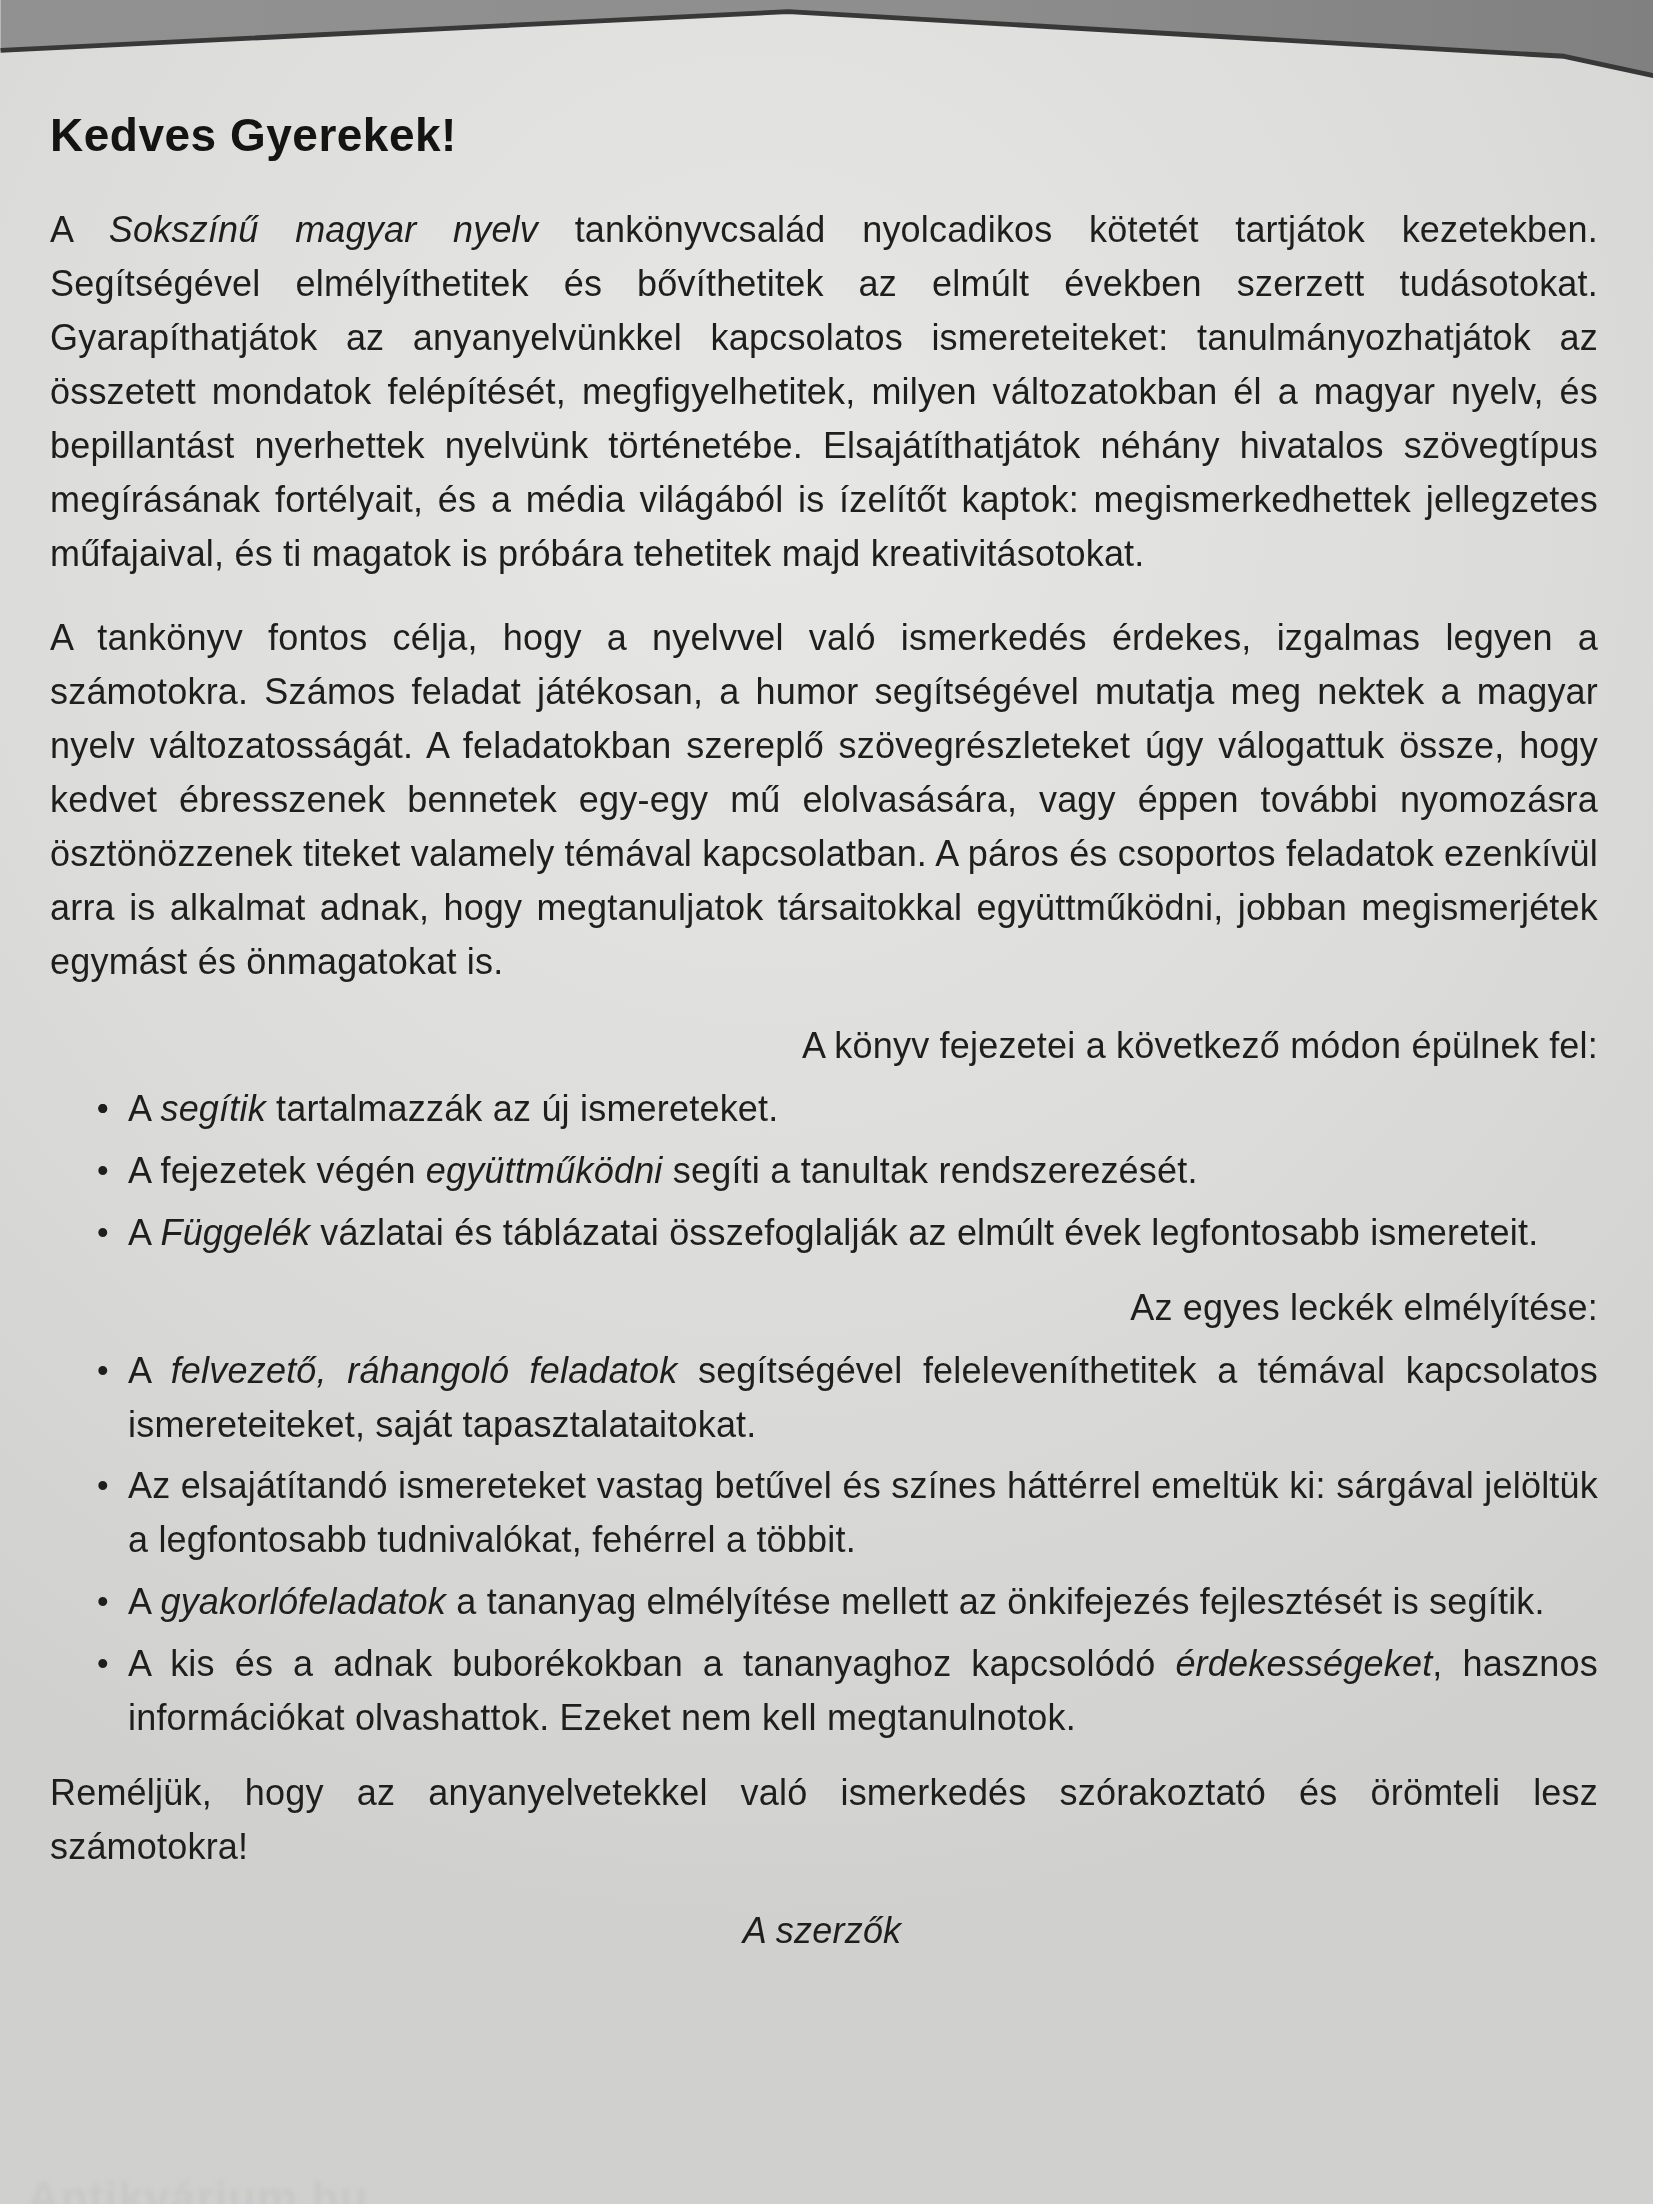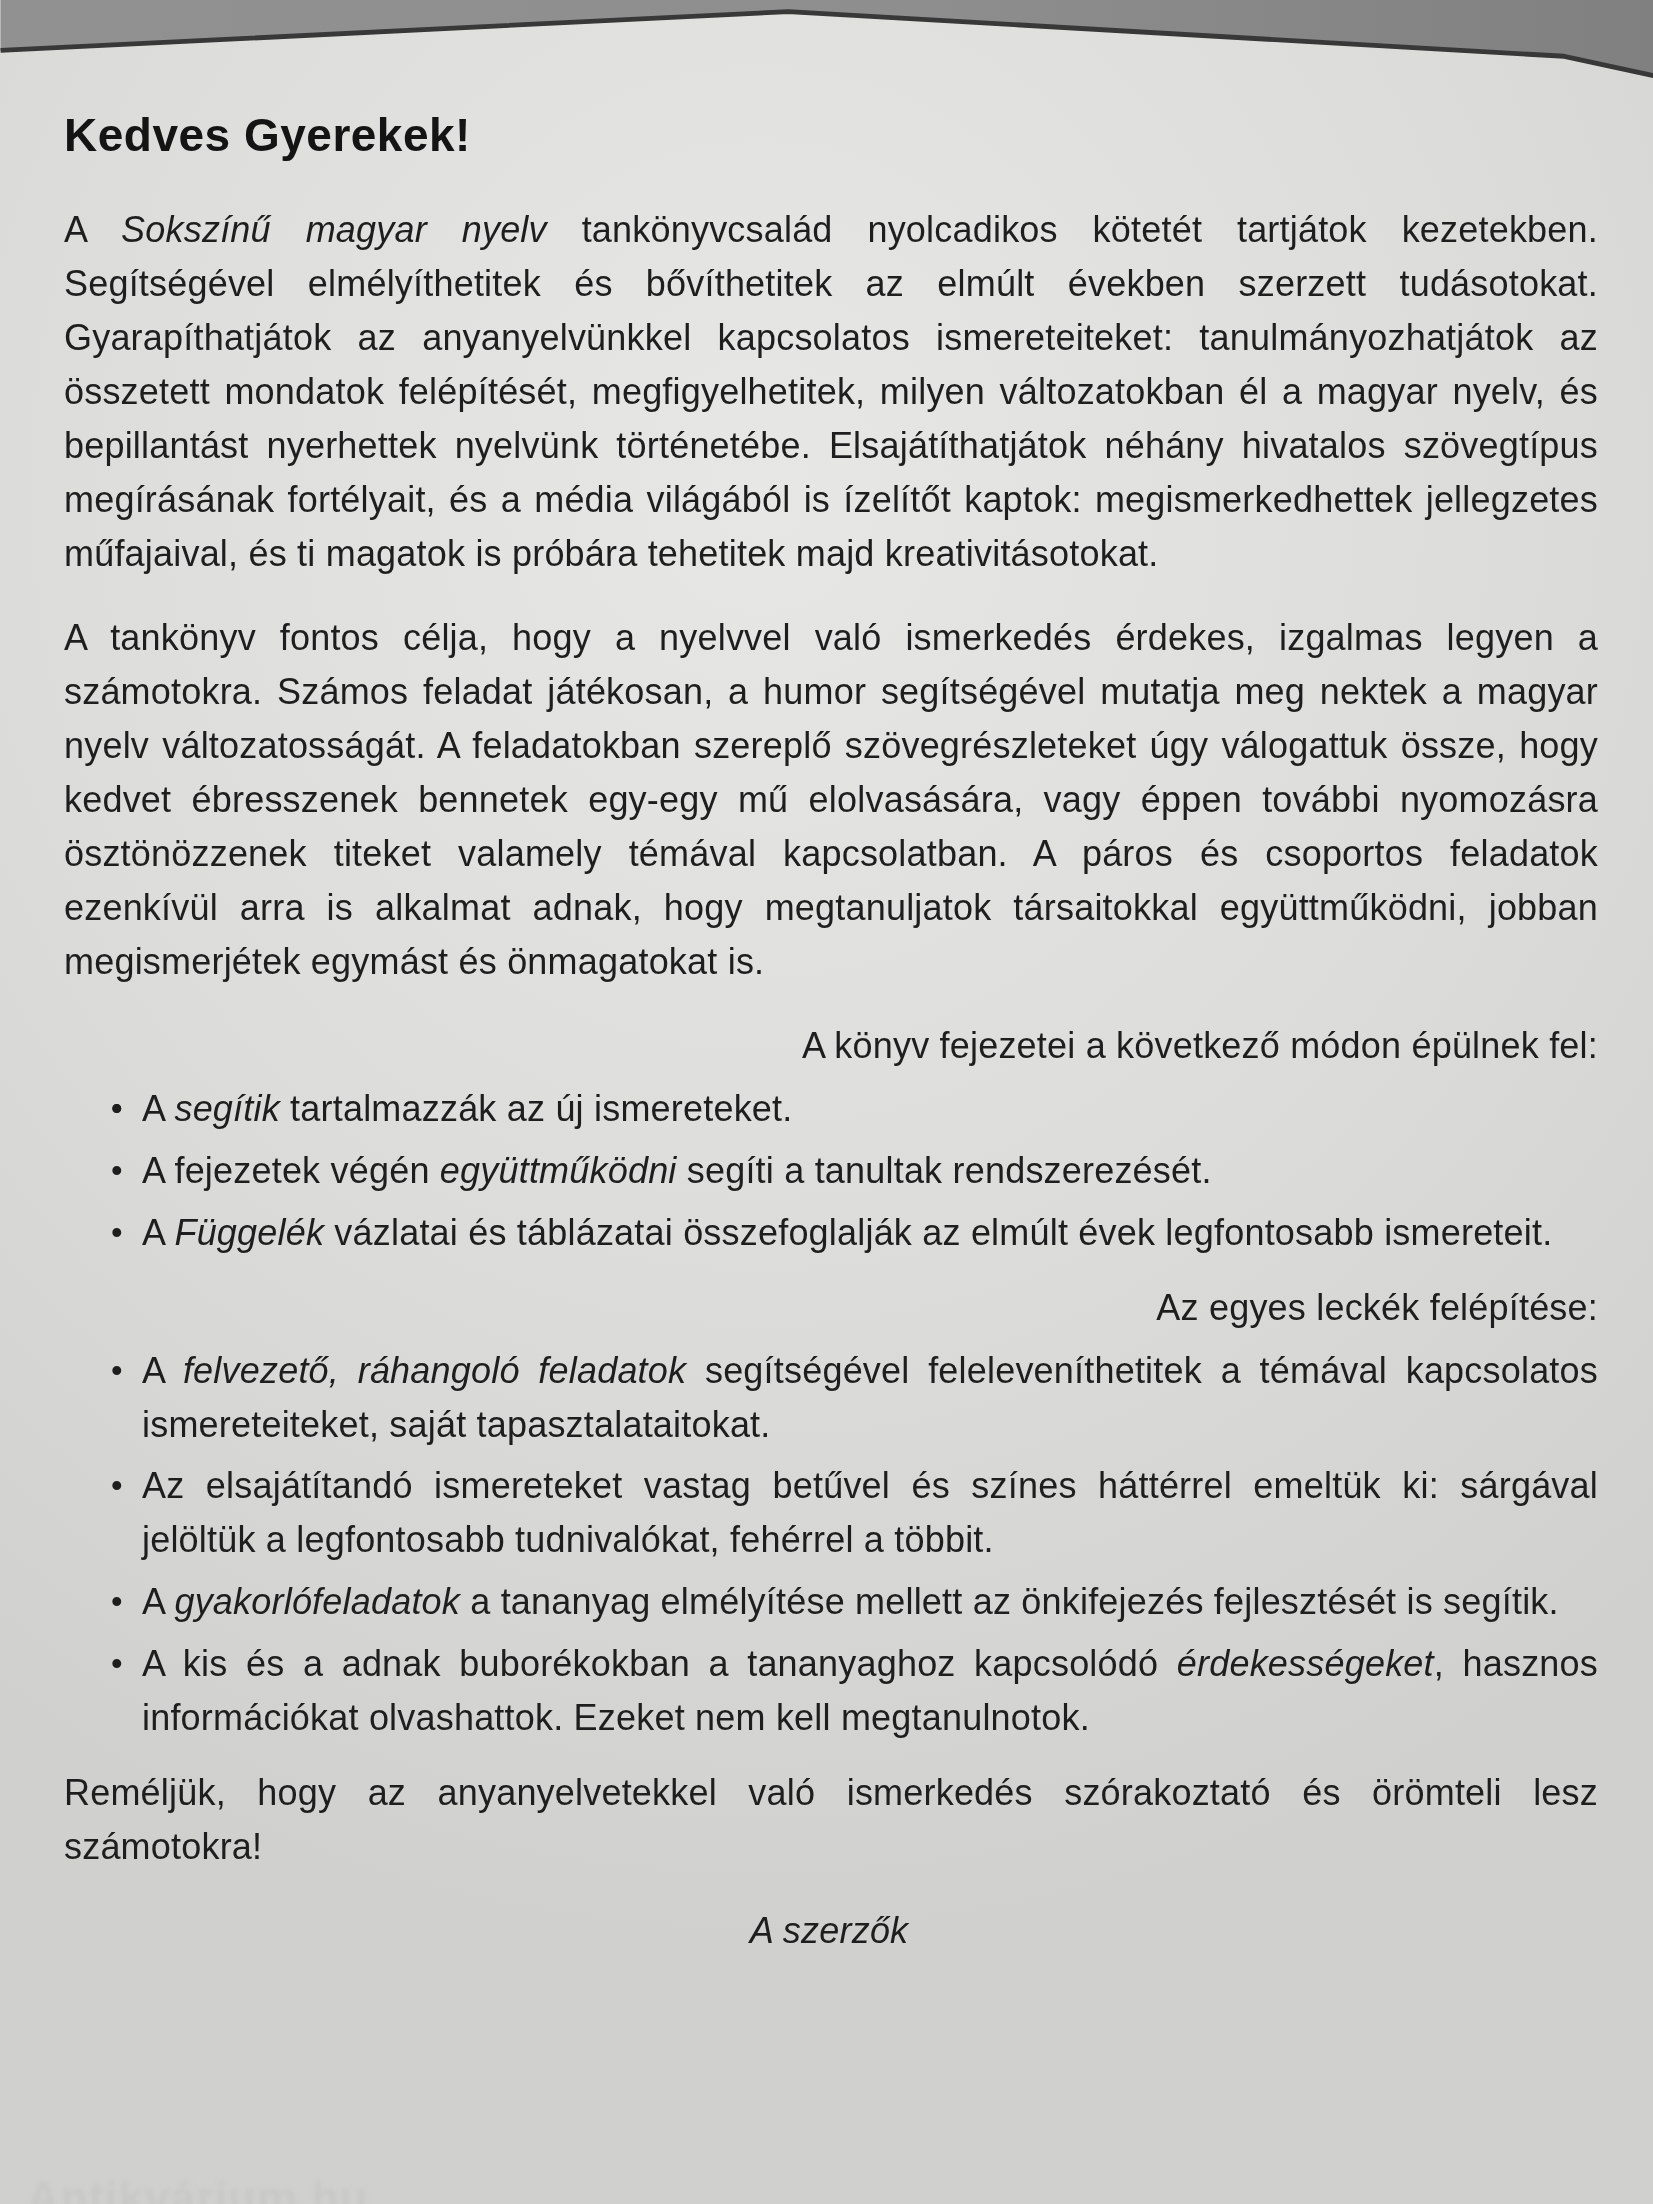--- a/index.html
+++ b/index.html
@@ -24,21 +24,21 @@
     width:1654px;height:2205px;
     background:
       radial-gradient(ellipse 1359px 1456px at 46% 22%, var(--paper-light) 0%, var(--paper) 55%, var(--paper-dark) 100%);
     overflow:hidden;
   }
   .backdrop-svg{
     position:absolute;top:0;left:0;z-index:3;display:block;
   }
   .content{
     position:absolute;
-    left:64px;right:56px;top:89px;
+    left:50px;right:56px;top:89px;
     color:var(--ink);
     z-index:2;
   }
   .title{
     font-size:46px;
     font-weight:700;
     letter-spacing:0.5px;
     color:#141414;
     margin:19.4px 0 41px 0;
   }
@@ -126,21 +126,21 @@
       <li>
         <span class="bullet">•</span>
         <span><span>A fejezetek végén </span><em>együttműködni</em><span> segíti a tanultak rendszerezését.</span></span>
       </li>
       <li>
         <span class="bullet">•</span>
         <span><span>A </span><em>Függelék</em><span> vázlatai és táblázatai összefoglalják az elmúlt évek legfontosabb ismereteit.</span></span>
       </li>
     </ul>
 
-    <p class="intro">Az egyes leckék felépítése:</p>
+    <p class="intro">Az egyes leckék elmélyítése:</p>
 
     <ul class="structure">
       <li>
         <span class="bullet">•</span>
         <span><span>A </span><em>felvezető, ráhangoló feladatok</em><span> segítségével feleleveníthetitek a témával kapcsolatos ismereteiteket, saját tapasztalataitokat.</span></span>
       </li>
       <li>
         <span class="bullet">•</span>
         <span><span>Az elsajátítandó ismereteket vastag betűvel és színes háttérrel emeltük ki: sárgával jelöltük a legfontosabb tudnivalókat, fehérrel a többit.</span></span>
       </li>

